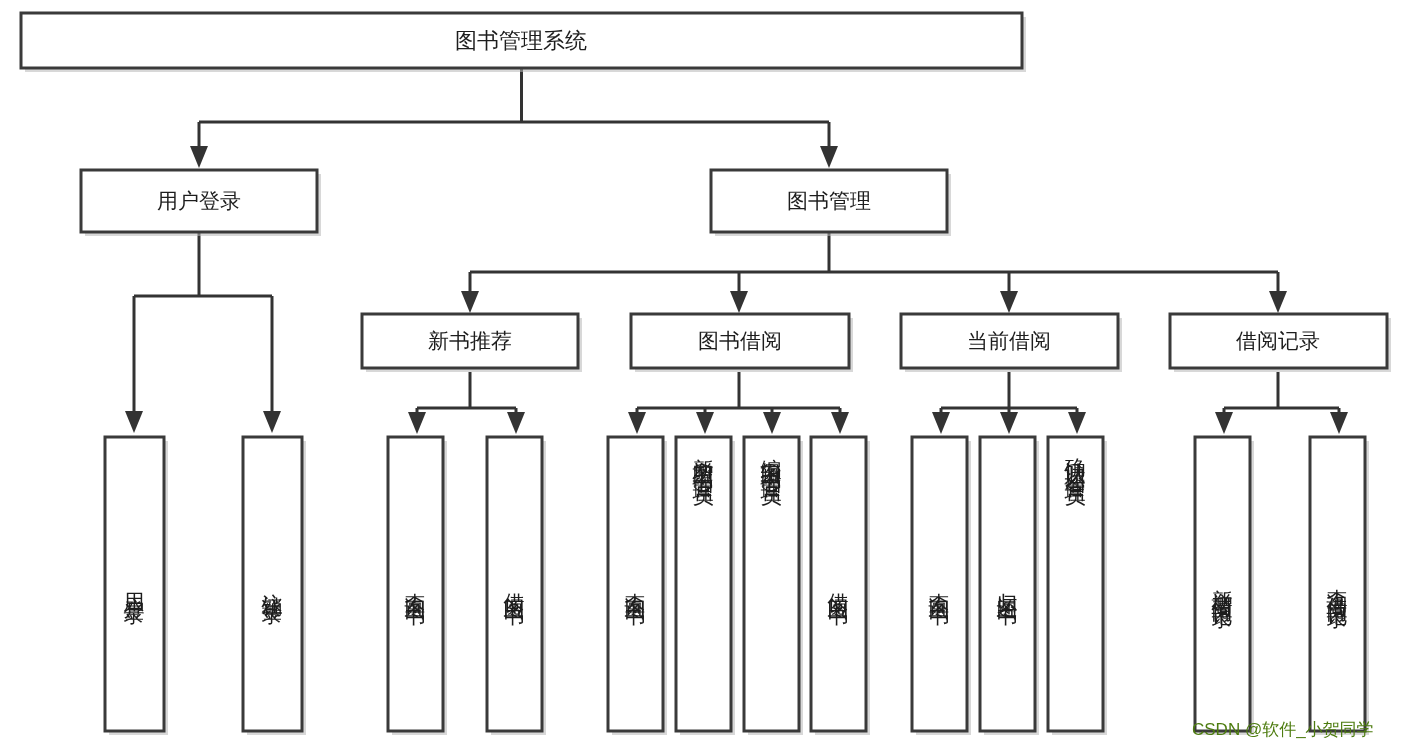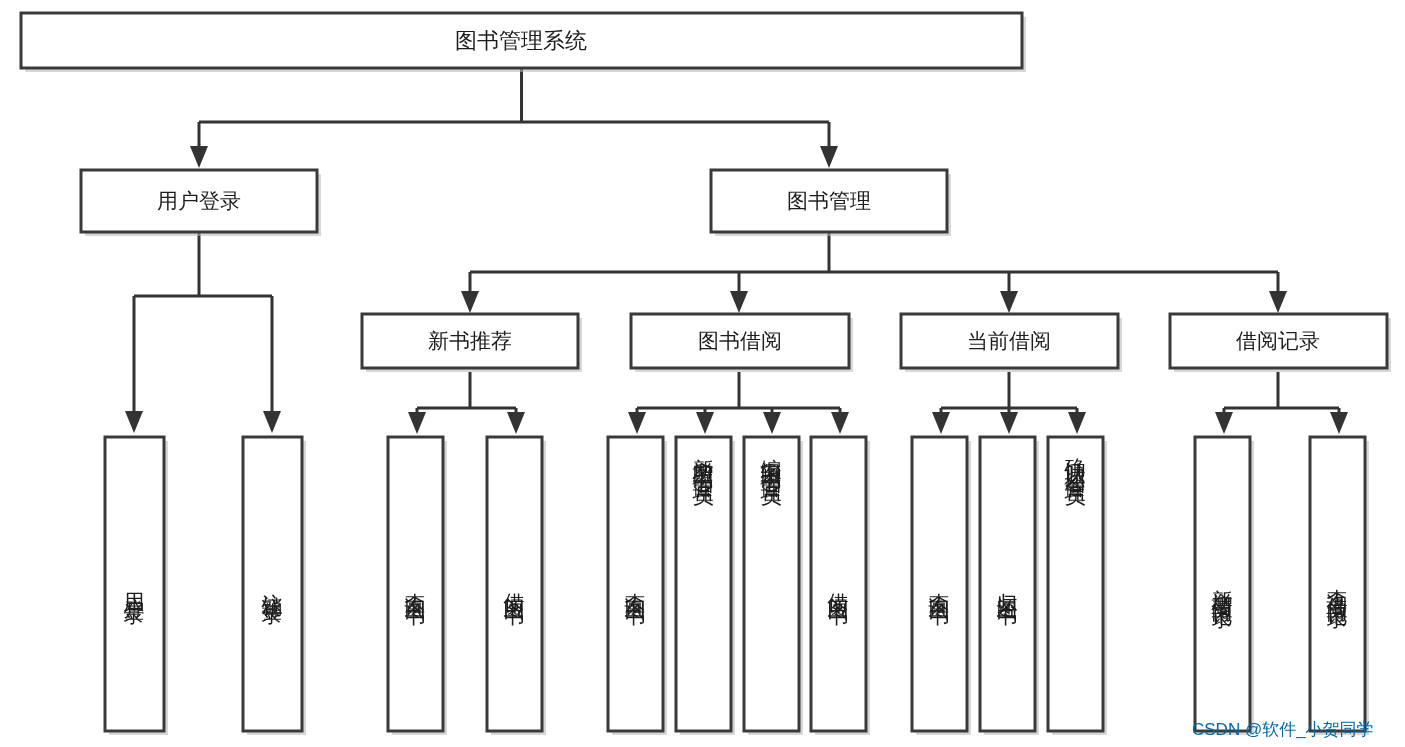--- a/index.html
+++ b/index.html
@@ -73,21 +73,21 @@
     font-size: 21px;
     line-height: 1;
     letter-spacing: 4px;
     color: #1d1d1d;
     white-space: nowrap;
   }
   .watermark {
     position: absolute;
     font-family: "Liberation Sans", "DejaVu Sans", sans-serif;
     font-size: 17px;
-    color: #0369a1;
+    color: #4d7c0f;
     white-space: nowrap;
     pointer-events: none;
     user-select: none;
   }
 </style>
 </head>
 <body>
 
 <div id="diagram-root">
 

